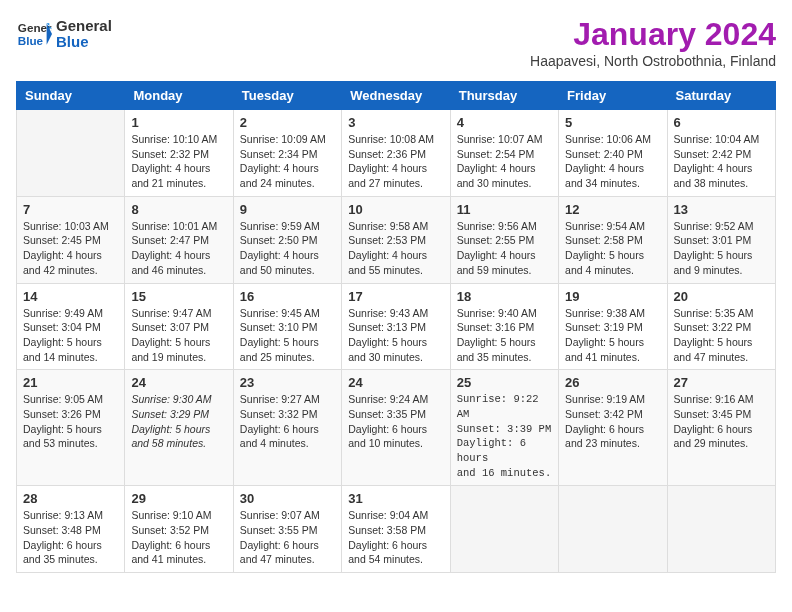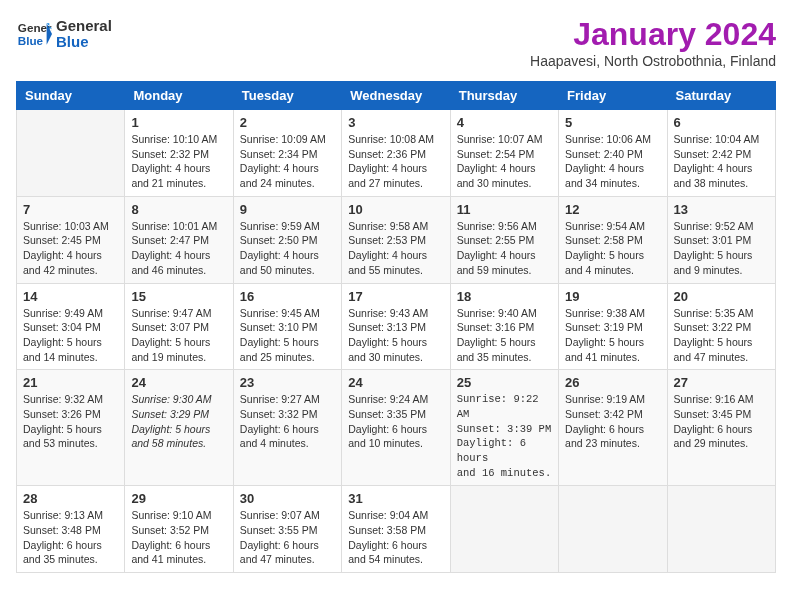--- a/index.html
+++ b/index.html
@@ -252,21 +252,21 @@
           <span class="day-number">20</span>
           <div class="day-info" style="white-space: pre-line;">Sunrise: 5:35 AM
 Sunset: 3:22 PM
 Daylight: 5 hours
 and 47 minutes.</div>
         </td>
       </tr>
       <tr>
         <td>
           <span class="day-number">21</span>
-          <div class="day-info" style="white-space: pre-line;">Sunrise: 9:32 AM
+          <div class="day-info" style="white-space: pre-line;">Sunrise: 9:05 AM
 Sunset: 3:26 PM
 Daylight: 5 hours
 and 53 minutes.</div>
         </td>
         <td>
           <span class="day-number">24</span>
           <div class="day-info" style="white-space: pre-line; font-style: italic;">Sunrise: 9:30 AM
 Sunset: 3:29 PM
 Daylight: 5 hours
 and 58 minutes.</div>

